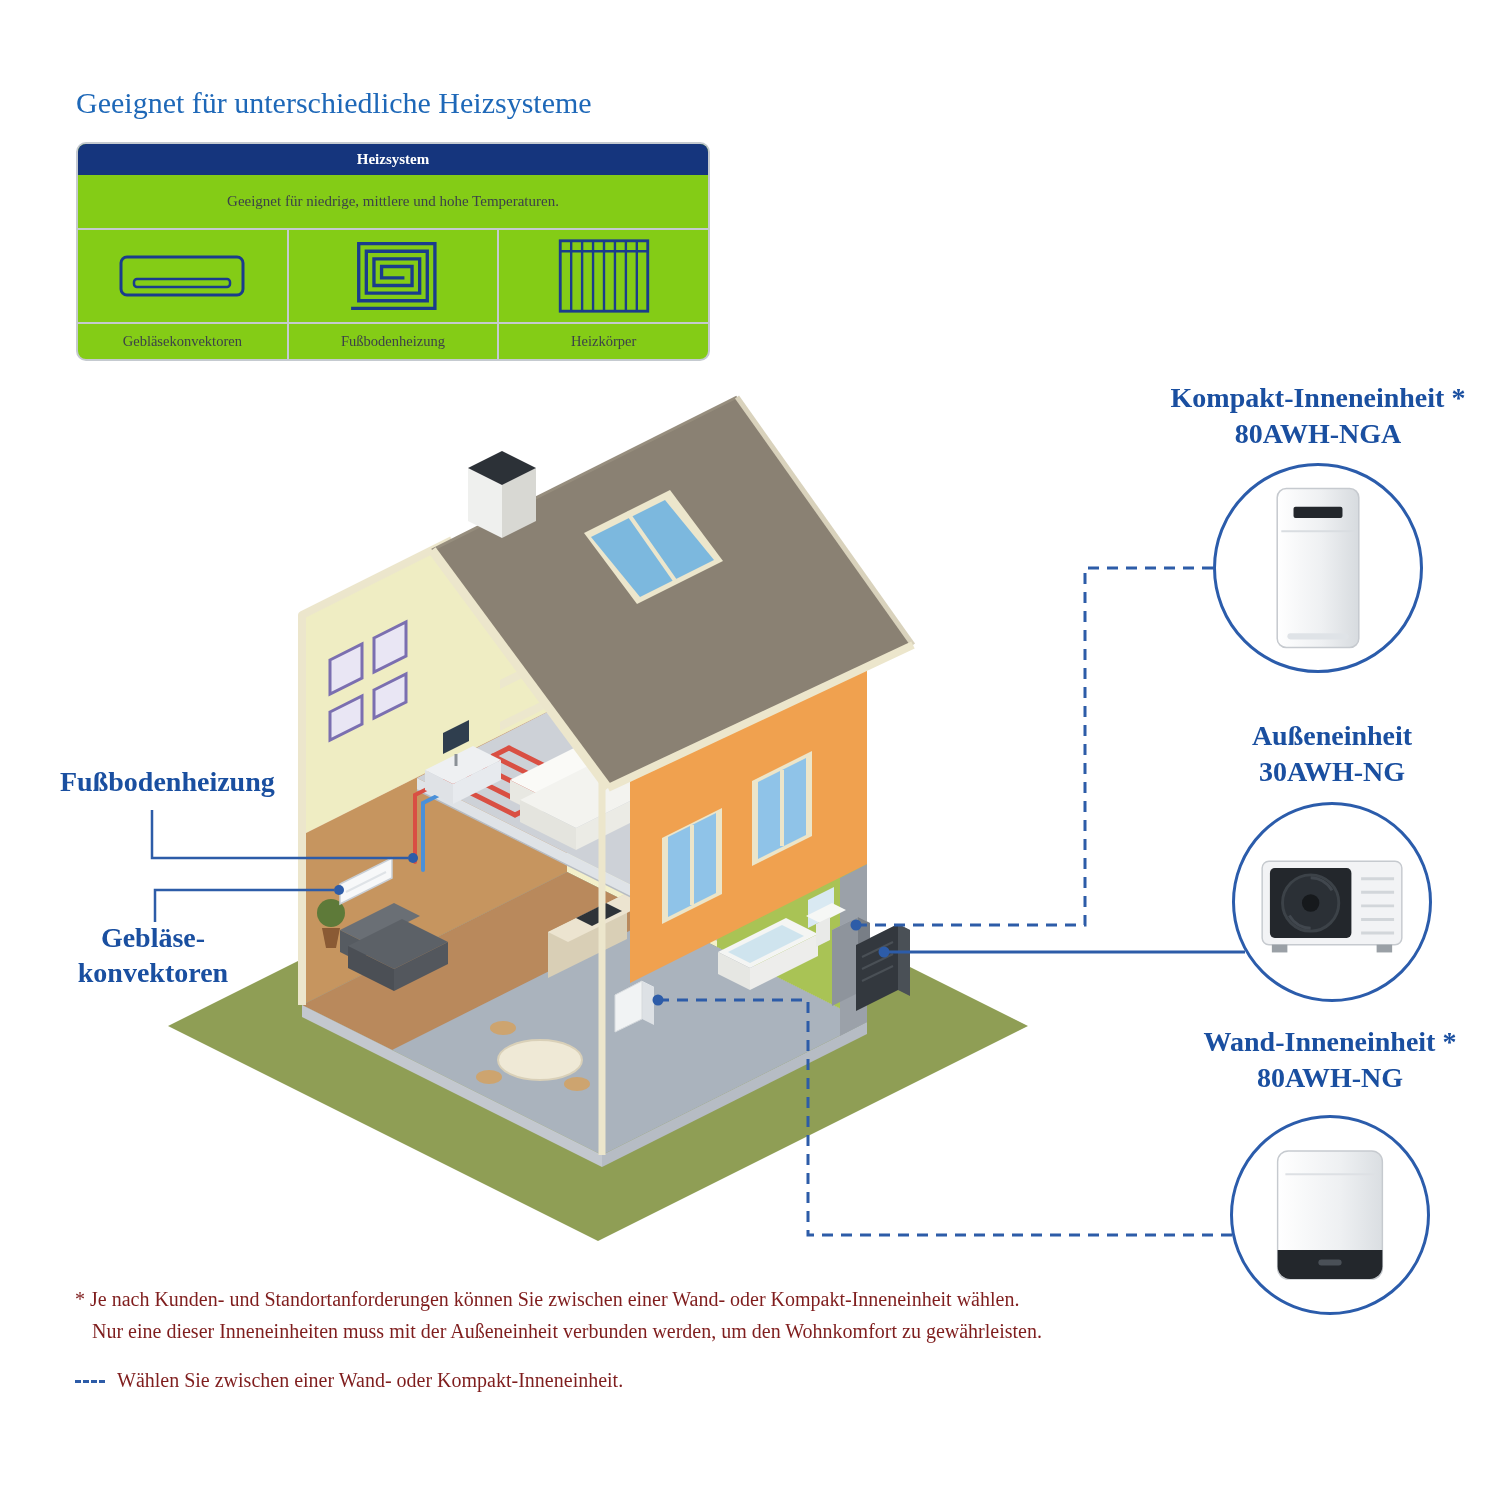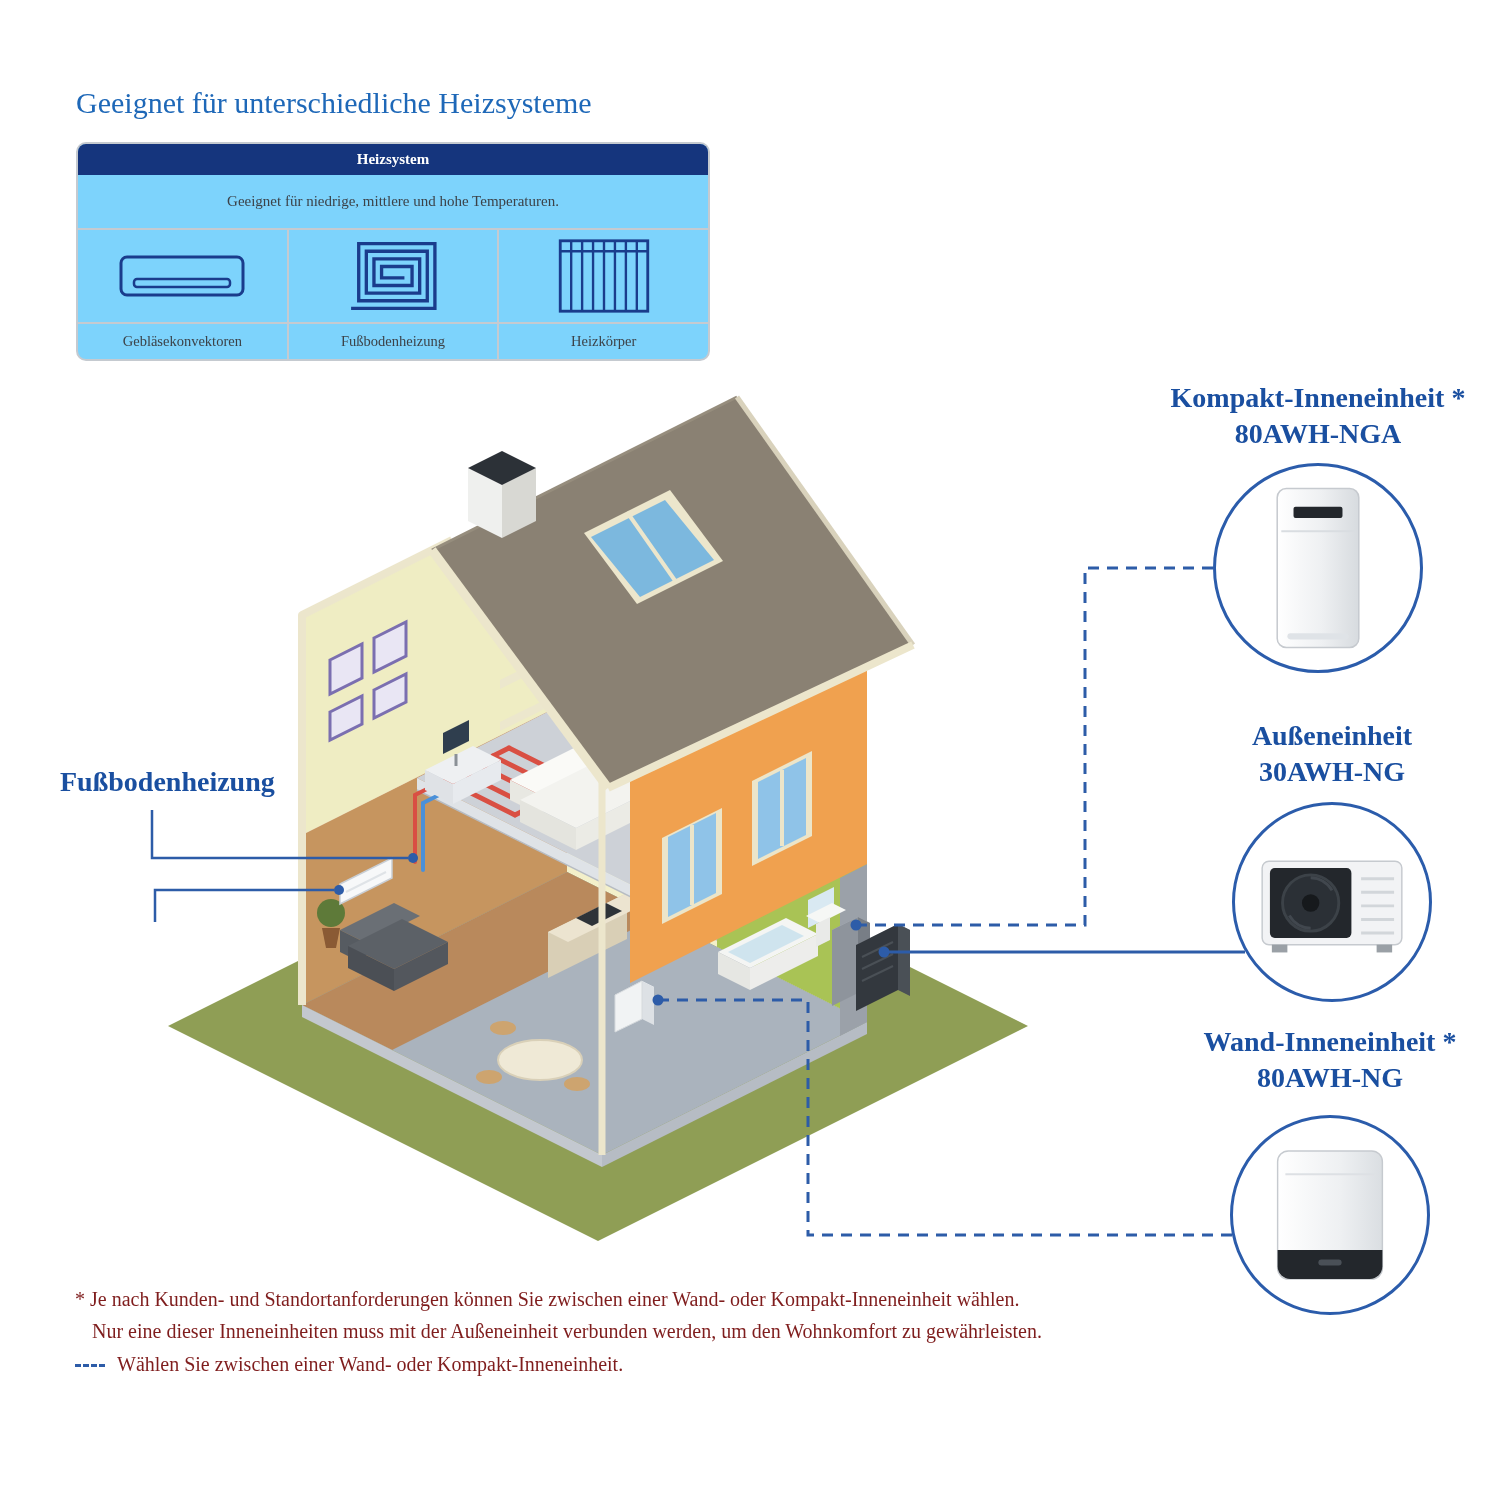--- a/index.html
+++ b/index.html
@@ -3,21 +3,21 @@
 <meta charset="utf-8">
 <style>
   html,body{margin:0;padding:0;background:#fff;}
   .page{position:relative;width:1500px;height:1500px;background:#ffffff;
         font-family:Liberation Serif, serif;overflow:hidden;border-radius:14px;}
 
   .title{position:absolute;left:76px;top:86px;font-size:30px;font-weight:400;color:#1e68b8;}
 
   
   .htable{position:absolute;left:76px;top:142px;width:634px;border:2px solid #c5cad0;
-          border-radius:10px;overflow:hidden;background:#7dd3fc;box-sizing:border-box;}
+          border-radius:10px;overflow:hidden;background:#84cc16;box-sizing:border-box;}
   .thead{background:#15357d;color:#fff;font-weight:bold;font-size:15px;text-align:center;padding:7px 0;}
   .tsub{font-size:15px;color:#3c4248;text-align:center;padding:18px 0;border-bottom:2px solid #c5cad0;}
   .trow{display:flex;}
   .tcol{flex:1;display:flex;align-items:center;justify-content:center;}
   .tcol.icon{height:92px;border-right:2px solid #c5cad0;}
   .tcol.icon:last-child{border-right:none;}
   .tcol.lab{border-top:2px solid #c5cad0;border-right:2px solid #c5cad0;
             font-size:14.5px;color:#3c4248;padding:9px 16px;}
   .tcol.lab:last-child{border-right:none;}
 
@@ -28,21 +28,21 @@
 
   .unit-title{position:absolute;width:420px;text-align:center;color:#1a4fa0;
               font-size:28px;font-weight:600;line-height:1.3;}
   .unit-title span{display:block;}
   .unit-circle{position:absolute;border:3px solid #2b5cab;border-radius:50%;
                background:#fff;box-sizing:border-box;overflow:hidden;}
   .unit-circle svg{display:block;width:100%;height:100%;}
 
   .foot{position:absolute;left:75px;top:1284px;font-size:20px;color:#7f1d1d;line-height:1.58;}
   .foot .ind{padding-left:17px;}
-  .foot .legend{margin-top:2px;}
+  .foot .legend{margin-top:18px;}
   .dashmark{display:inline-block;width:30px;border-top:3.5px dashed #2d5ca8;
             margin-right:12px;vertical-align:4px;}
 </style>
 </head>
 <body>
 
 <div class="page">
 
   <div class="title">Geeignet für unterschiedliche Heizsysteme</div>
 
@@ -250,20 +250,24 @@
 
       <line x1="884" y1="952" x2="1245" y2="952" stroke="#2d5ca8" stroke-width="3"></line>
       <circle cx="884" cy="952" r="5.5" fill="#2d5ca8"></circle>
 
       <path d="M 1232,1235 H 808 V 1000 H 658" stroke="#2d5ca8" stroke-width="3" stroke-dasharray="11 8"></path>
       <circle cx="658" cy="1000" r="5.5" fill="#2d5ca8"></circle>
     </g>
   </svg>
 
   <div class="callout" style="left:60px;top:766px;">Fußbodenheizung</div>
+  <div class="callout center" style="left:38px;top:920px;">
+    <span style="display:block;">Gebläse-</span>
+    <span style="display:block;">konvektoren</span>
+  </div>
 
   <div class="unit-title" style="left:1108px;top:380px;">
     <span>Kompakt-Inneneinheit *</span>
     <span>80AWH-NGA</span>
   </div>
   <div class="unit-circle" style="left:1213px;top:463px;width:210px;height:210px;">
     <svg viewBox="0 0 200 200">
       <defs>
         <linearGradient id="gradA" x1="0" y1="0" x2="1" y2="0">
           <stop offset="0" stop-color="#ffffff"></stop>

